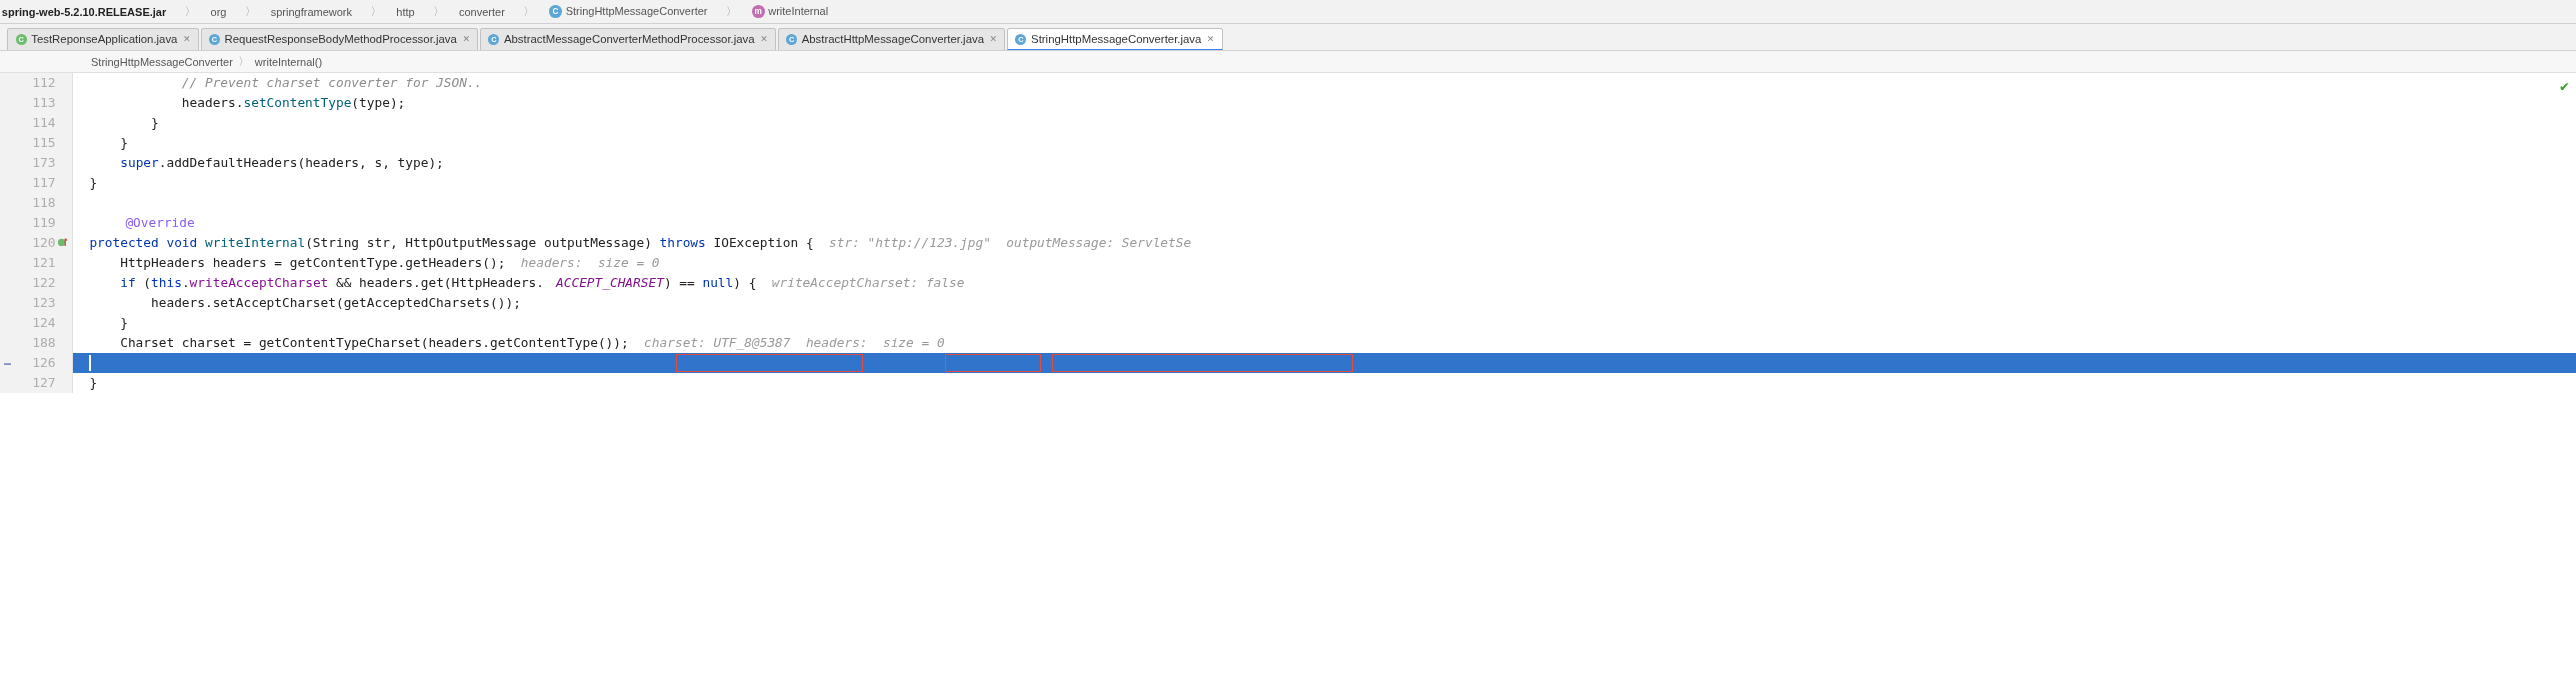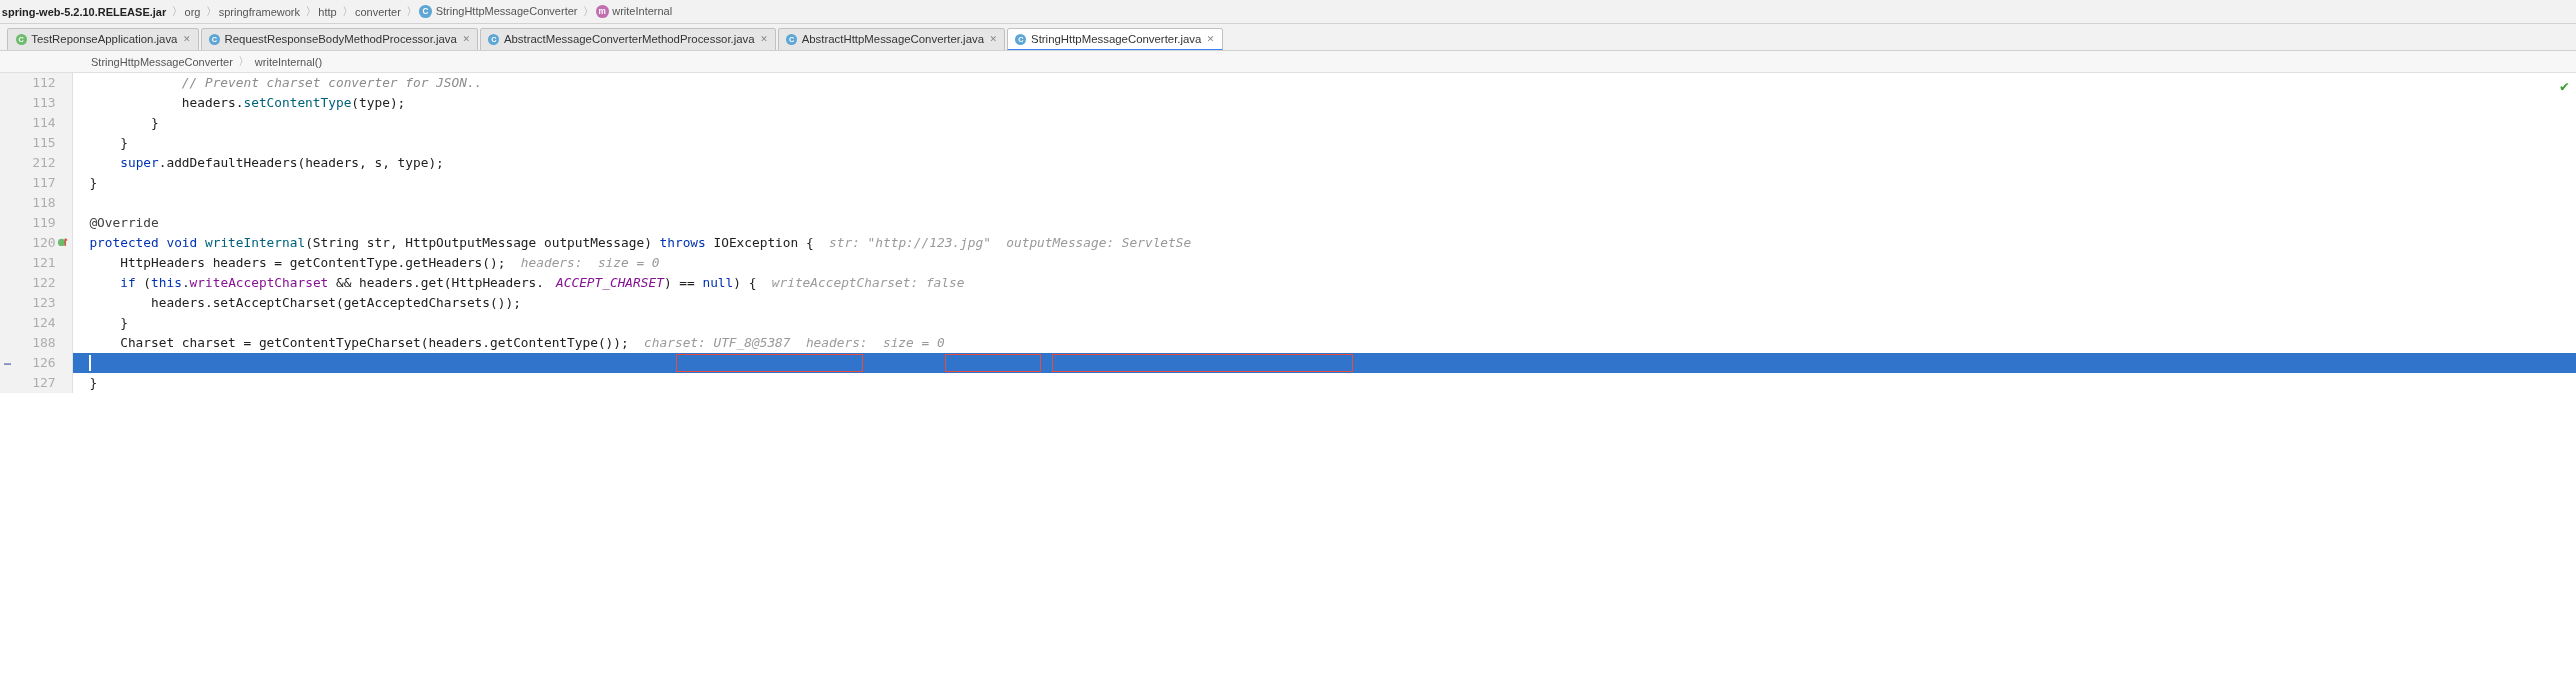--- a/index.html
+++ b/index.html
@@ -16,20 +16,21 @@
     }
     .breadcrumb-bar {
       height: 24px;
       background: #f2f2f2;
       border-bottom: 0.9px solid #d1d1d1;
       display: flex;
       align-items: center;
       padding-left: 0;
       font-size: 11px;
       color: #555;
+      gap: 13px;
     }
     .crumb {
       display: flex;
       align-items: center;
       padding: 0 5.5px 0 1.8px;
       cursor: pointer;
     }
     .crumb-sep {
       color: #999;
       margin: 0 0px;
@@ -163,21 +164,21 @@
     }
     .code-line {
       height: 20px;
       line-height: 20px;
       padding-left: 16.4px;
       white-space: pre;
       color: #212121;
     }
     .kw { color: #0033b3; }
     .method { color: #00627a; }
-    .annotation { color: #404040; }
+    .annotation { color: #8b5cf6; margin-left: 36px; }
     .field-static { color: #871094; font-style: italic; margin-left: 12px; }
     .field { color: #871094; }
     .comment { color: #8c8c8c; font-style: italic; }
     .debug-hint { color: #9a9a9a; font-style: italic; }
     .highlighted-line {
       background: #3074cc;
       color: #fff;
     }
     .cursor {
       position: absolute;
@@ -270,21 +271,21 @@
   <span class="crumb-sep" style="margin:0 5.5px">〉</span>
   <span>writeInternal()</span>
 </div>
 
 <div class="editor-area">
   <div class="gutter">
     <div class="gutter-line">112</div>
     <div class="gutter-line">113</div>
     <div class="gutter-line">114</div>
     <div class="gutter-line">115</div>
-    <div class="gutter-line">212</div>
+    <div class="gutter-line">173</div>
     <div class="gutter-line">117</div>
     <div class="gutter-line">118</div>
     <div class="gutter-line">119</div>
     <div class="gutter-line">120
       <span class="gutter-marker marker-override">
         <svg viewBox="0 0 14 14">
             <circle cx="5" cy="7" r="4" fill="#6dbb6d"></circle>
             <path d="M9 3 L9 11" stroke="#d04c3f" stroke-width="1.5"></path>
             <path d="M9 3 L11 5" stroke="#d04c3f" stroke-width="1.5"></path>
           </svg>

